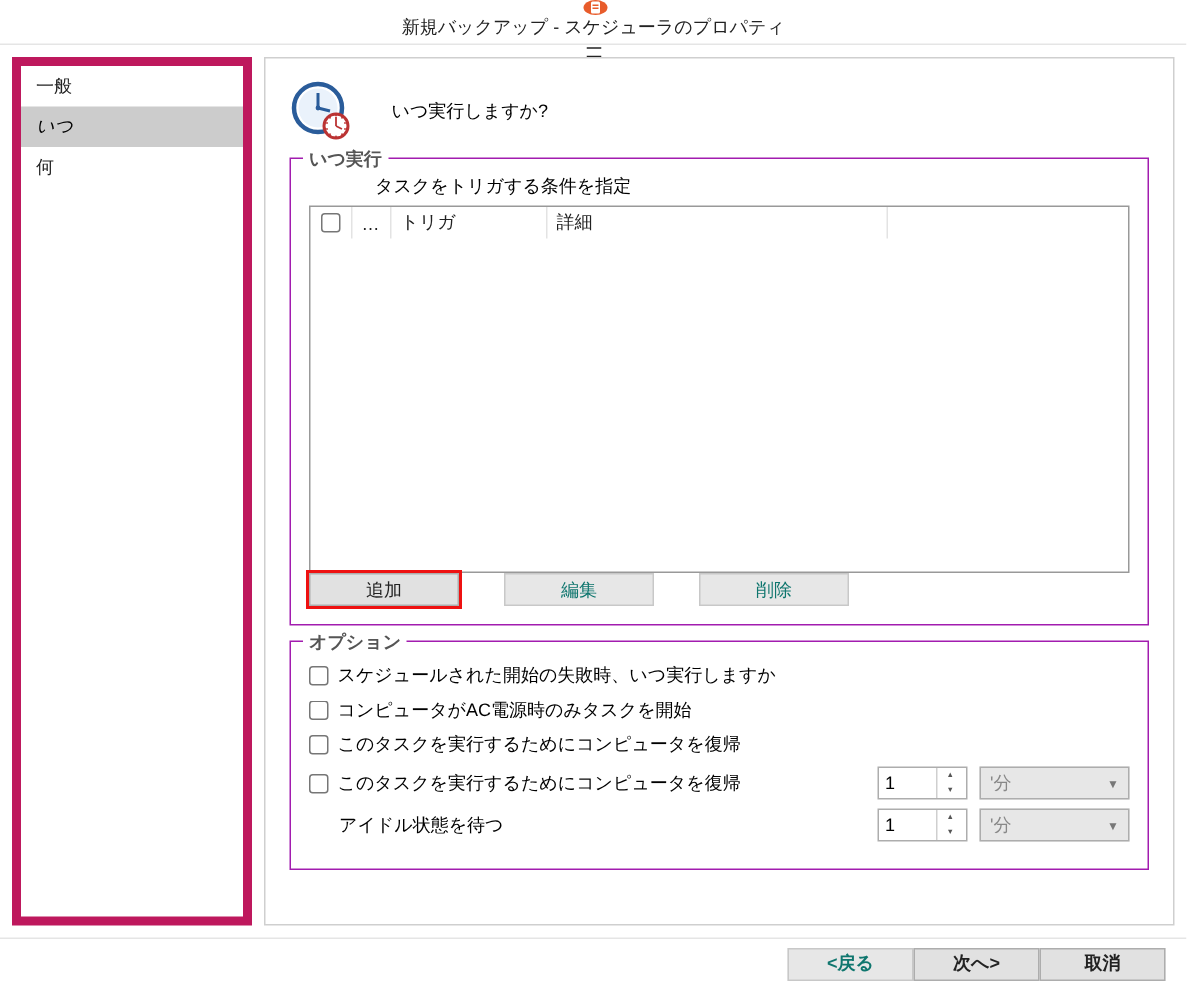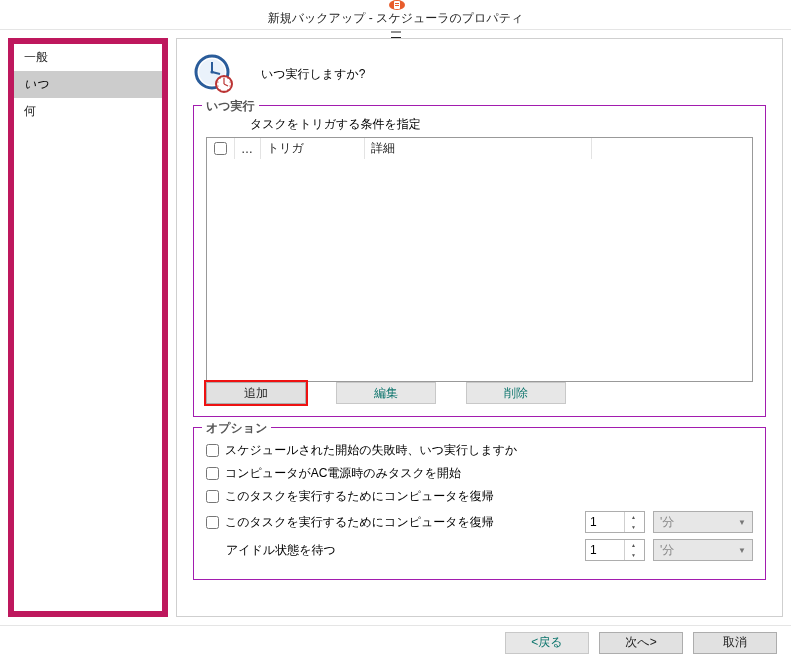--- a/index.html
+++ b/index.html
@@ -36,21 +36,21 @@
 .options .optrow { display: flex; align-items: center; gap: 6px; margin-bottom: 6px; }
 .options .optrow.indent { padding-left: 20px; gap: 16px; }
 .spinner { display: flex; align-items: center; border: 1px solid #adadad; height: 22px; width: 60px; background: #fff; margin-left: auto; }
 .spinner input { border: none; width: 38px; text-align: left; padding: 0 4px; outline: none; font-size: 12px; }
 .spinner .arrows { width: 18px; display: flex; flex-direction: column; border-left: 1px solid #cfcfcf; height: 100%; }
 .spinner .arrows span { flex: 1; display: flex; align-items: center; justify-content: center; font-size: 5px; color: #555; cursor: default; }
 .unit { width: 100px; height: 22px; border: 1px solid #adadad; background: #e1e1e1; display: flex; align-items: center; padding: 0 6px; margin-left: 8px; color: #666; position: relative; }
 .unit.disabled { color: #888; background: #e7e7e7; }
 .unit .chev { position: absolute; right: 6px; font-size: 8px; color: #777; }
 .optright { display: flex; align-items: center; margin-left: auto; }
-.footer { height: 34px; border-top: 1px solid #e5e5e5; display: flex; align-items: center; justify-content: flex-end; gap: 10px; padding-right: 14px; }
+.footer { height: 34px; border-top: 1px solid #e5e5e5; display: flex; align-items: center; justify-content: flex-end; padding-right: 14px; font-weight: bold; }
 .footer .btn { width: 84px; }
 input[type=checkbox] { width: 13px; height: 13px; }
 .optlabel { }
 .opts-body { padding-top: 4px; }
 </style>
 </head>
 <body>
 
 <div class="titlebar">
   <div class="appicon">

